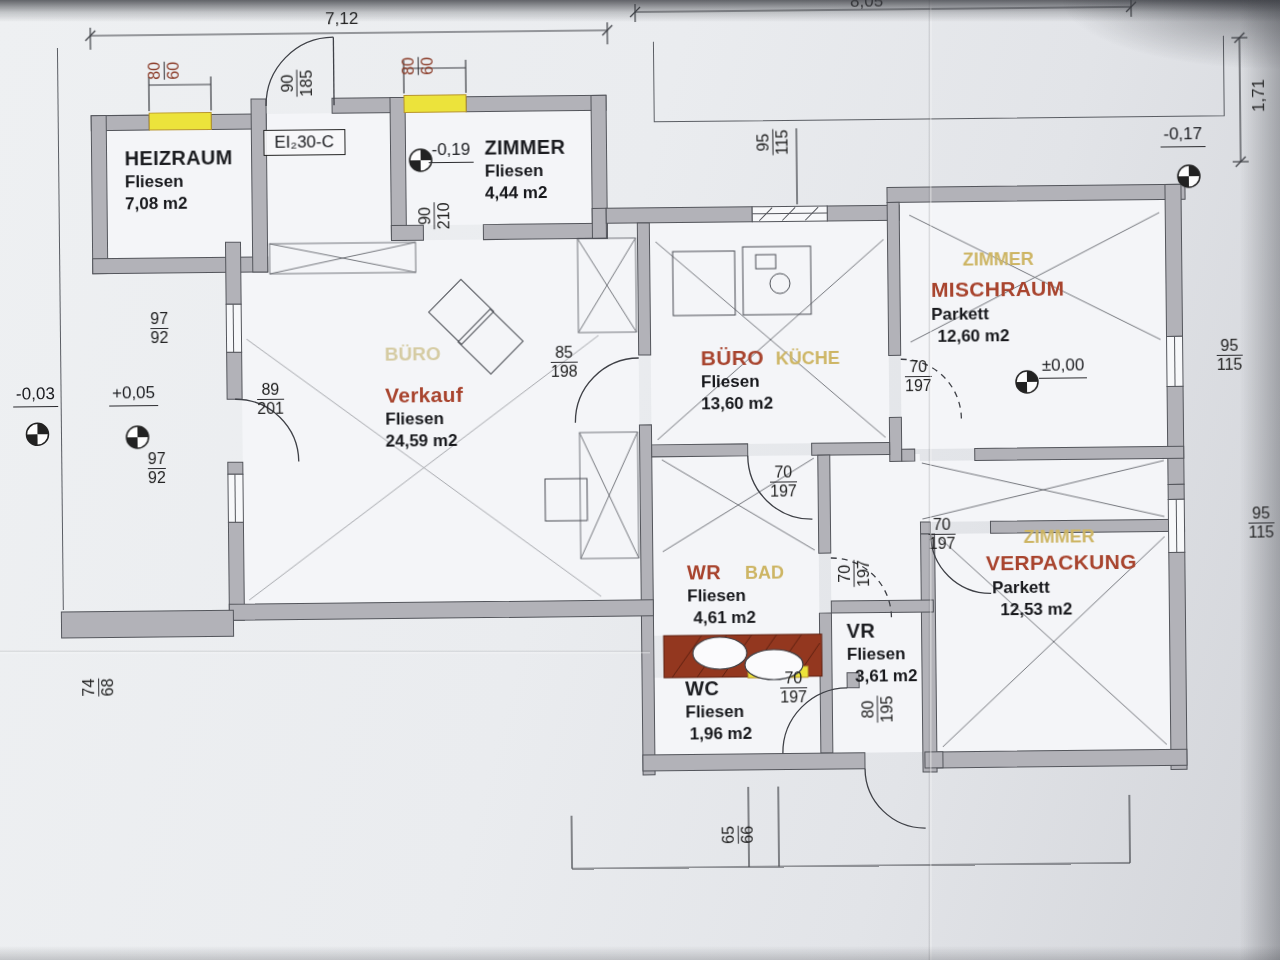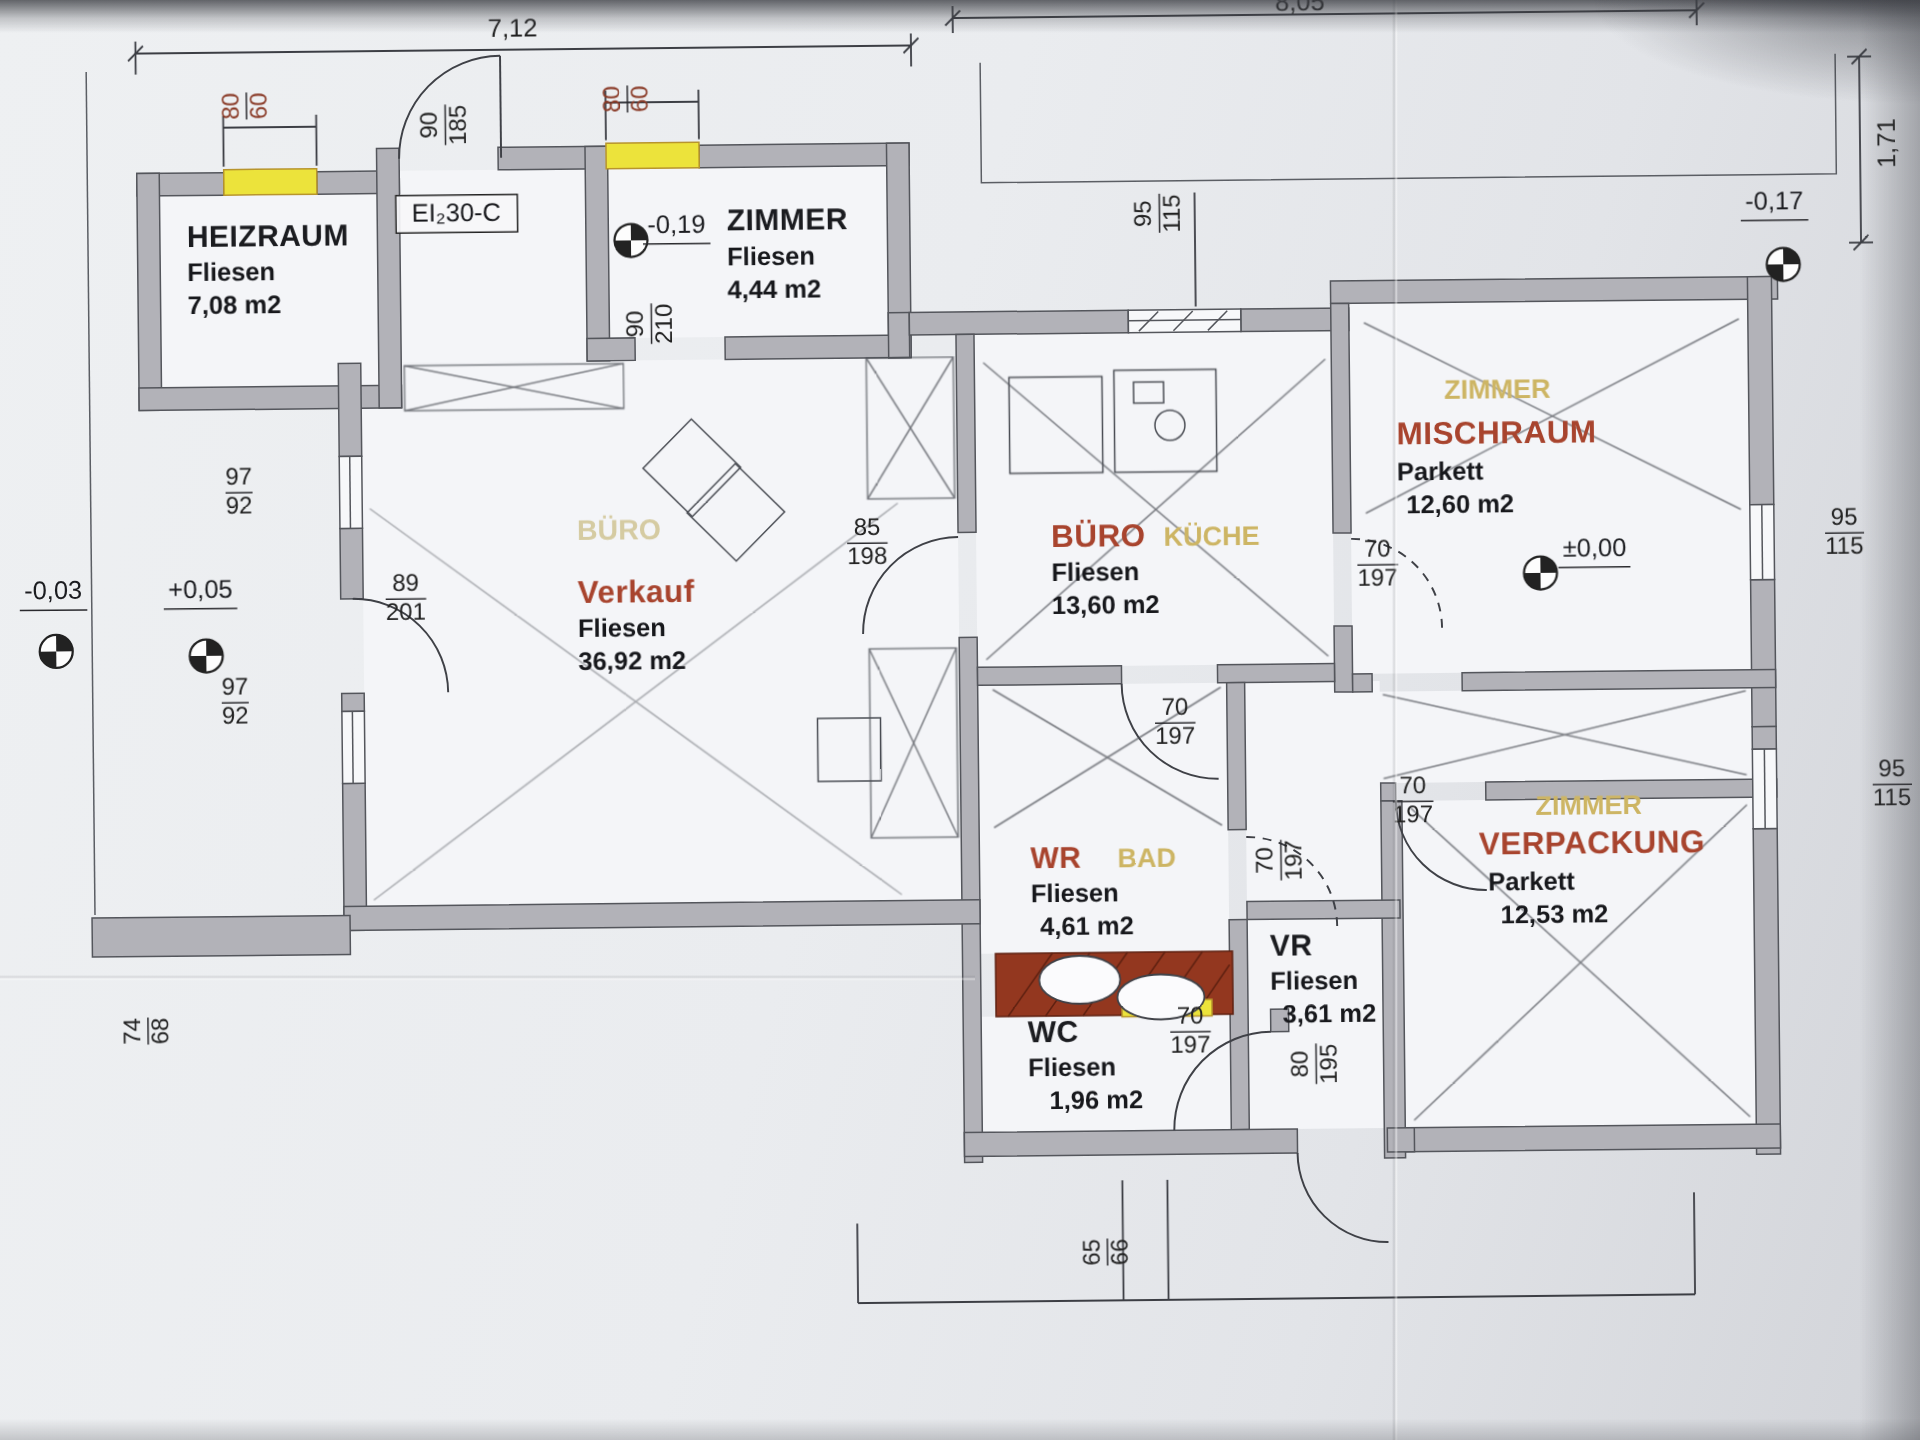--- a/index.html
+++ b/index.html
@@ -256,21 +256,21 @@
     <div class="t roomlabel" style="left:488px;top:133px">
       <div class="name">ZIMMER</div>
       <div class="sub">Fliesen</div>
       <div class="sub">4,44 m2</div>
     </div>
 
     <div class="t roomlabel" style="left:386px;top:340px">
       <div class="ghost" style="margin-bottom:14px">BÜRO</div>
       <div class="name big red">Verkauf</div>
       <div class="sub">Fliesen</div>
-      <div class="sub">36,92 m2</div>
+      <div class="sub">24,59 m2</div>
     </div>
 
     <div class="t roomlabel" style="left:702px;top:345px">
       <div class="row" style="gap:12px">
         <div class="name big red">BÜRO</div>
         <div class="tan">KÜCHE</div>
       </div>
       <div class="sub">Fliesen</div>
       <div class="sub">13,60 m2</div>
     </div>
@@ -293,21 +293,21 @@
 
     <div class="t roomlabel" style="left:845px;top:620px">
       <div class="name">VR</div>
       <div class="sub">Fliesen</div>
       <div class="sub" style="margin-left:8px">3,61 m2</div>
     </div>
 
     <div class="t roomlabel" style="left:683px;top:676px">
       <div class="name">WC</div>
       <div class="sub">Fliesen</div>
-      <div class="sub" style="margin-left:14px">1,96 m2</div>
+      <div class="sub" style="margin-left:4px">1,96 m2</div>
     </div>
 
     <div class="t roomlabel" style="left:985px;top:530px">
       <div class="tan" style="margin-left:38px">ZIMMER</div>
       <div class="name big red">VERPACKUNG</div>
       <div class="sub" style="margin-left:6px">Parkett</div>
       <div class="sub" style="margin-left:14px">12,53 m2</div>
     </div>
 
     <div class="t dim" style="left:330px;top:6px">7,12</div>
@@ -353,21 +353,21 @@
     <div class="t dimpair" style="left:258px;top:378px">
       <span>89</span>
       <span class="ln"></span>
       <span>201</span>
     </div>
     <div class="t dimpair" style="left:148px;top:446px">
       <span>97</span>
       <span class="ln"></span>
       <span>92</span>
     </div>
-    <div class="t dimpair" style="left:566px;top:344px">
+    <div class="t dimpair" style="left:552px;top:344px">
       <span>85</span>
       <span class="ln"></span>
       <span>198</span>
     </div>
     <div class="t dimpair" style="left:906px;top:362px">
       <span>70</span>
       <span class="ln"></span>
       <span>197</span>
     </div>
     <div class="t dimpair" style="left:1218px;top:344px">

